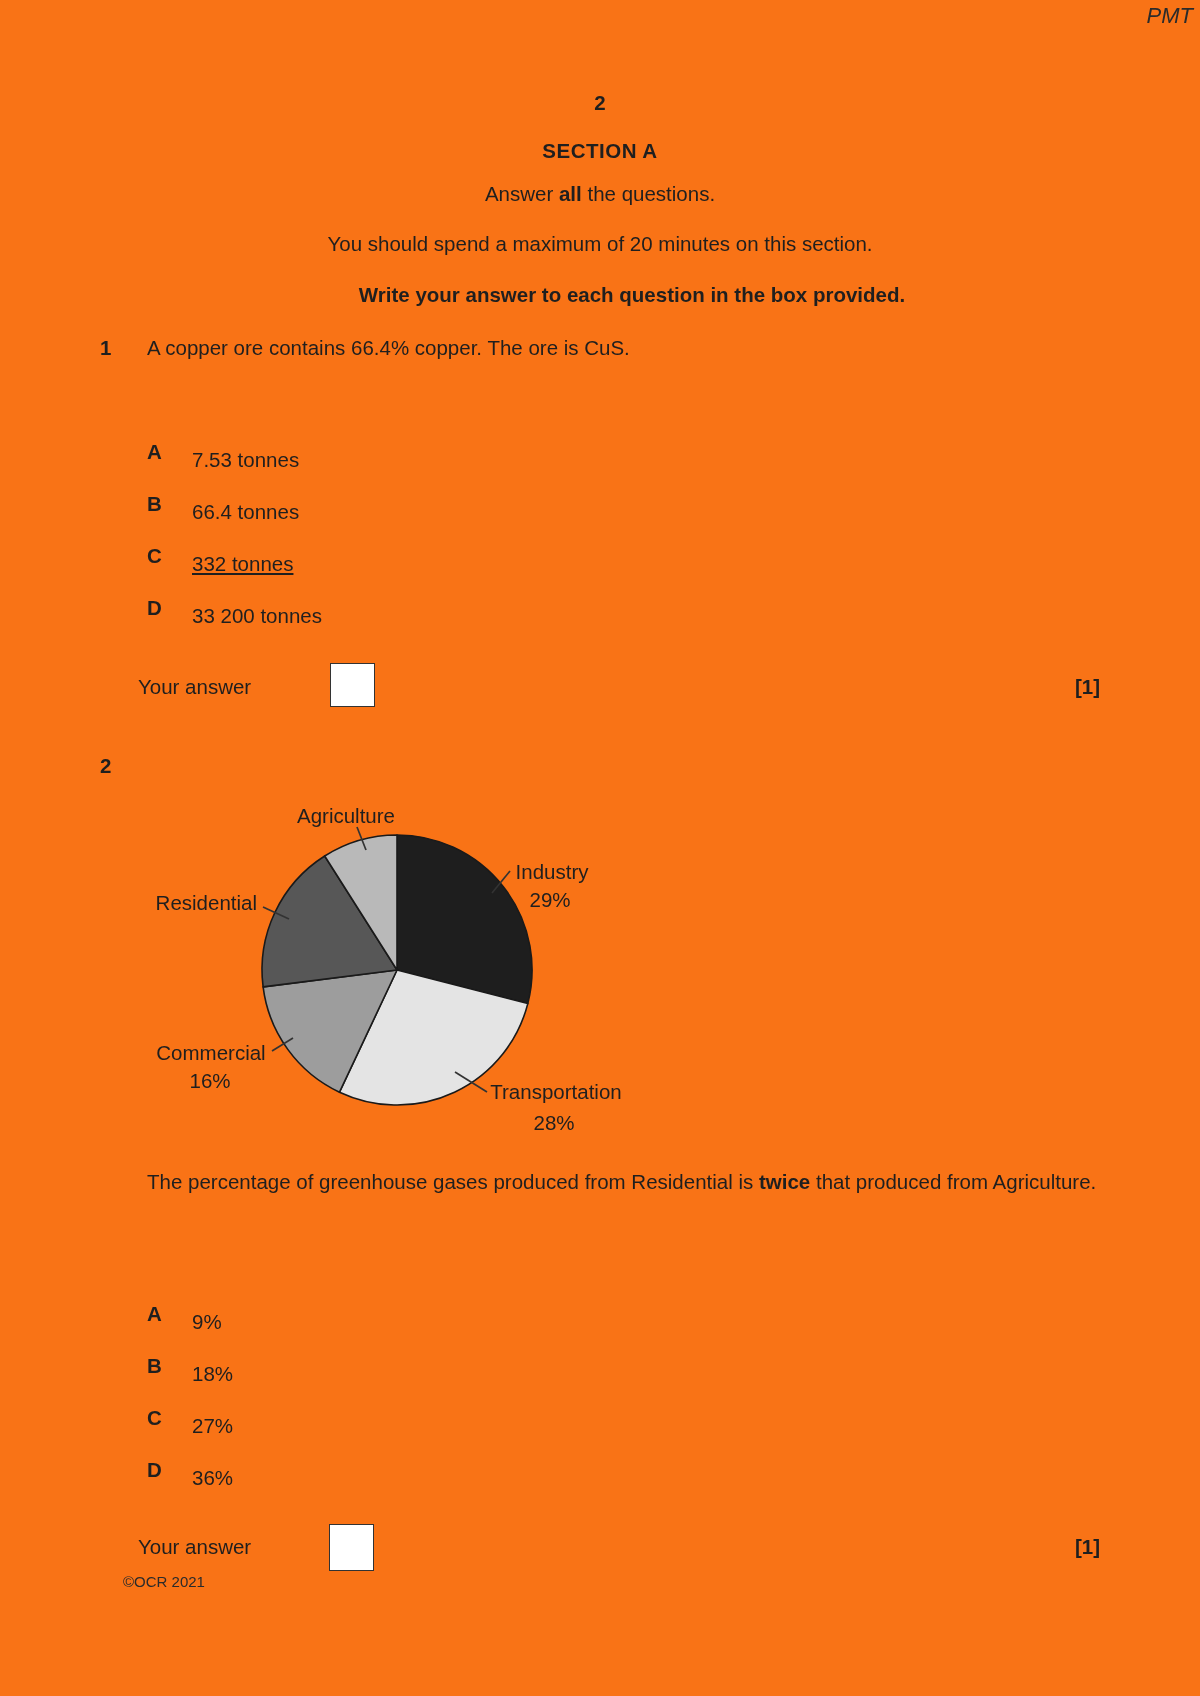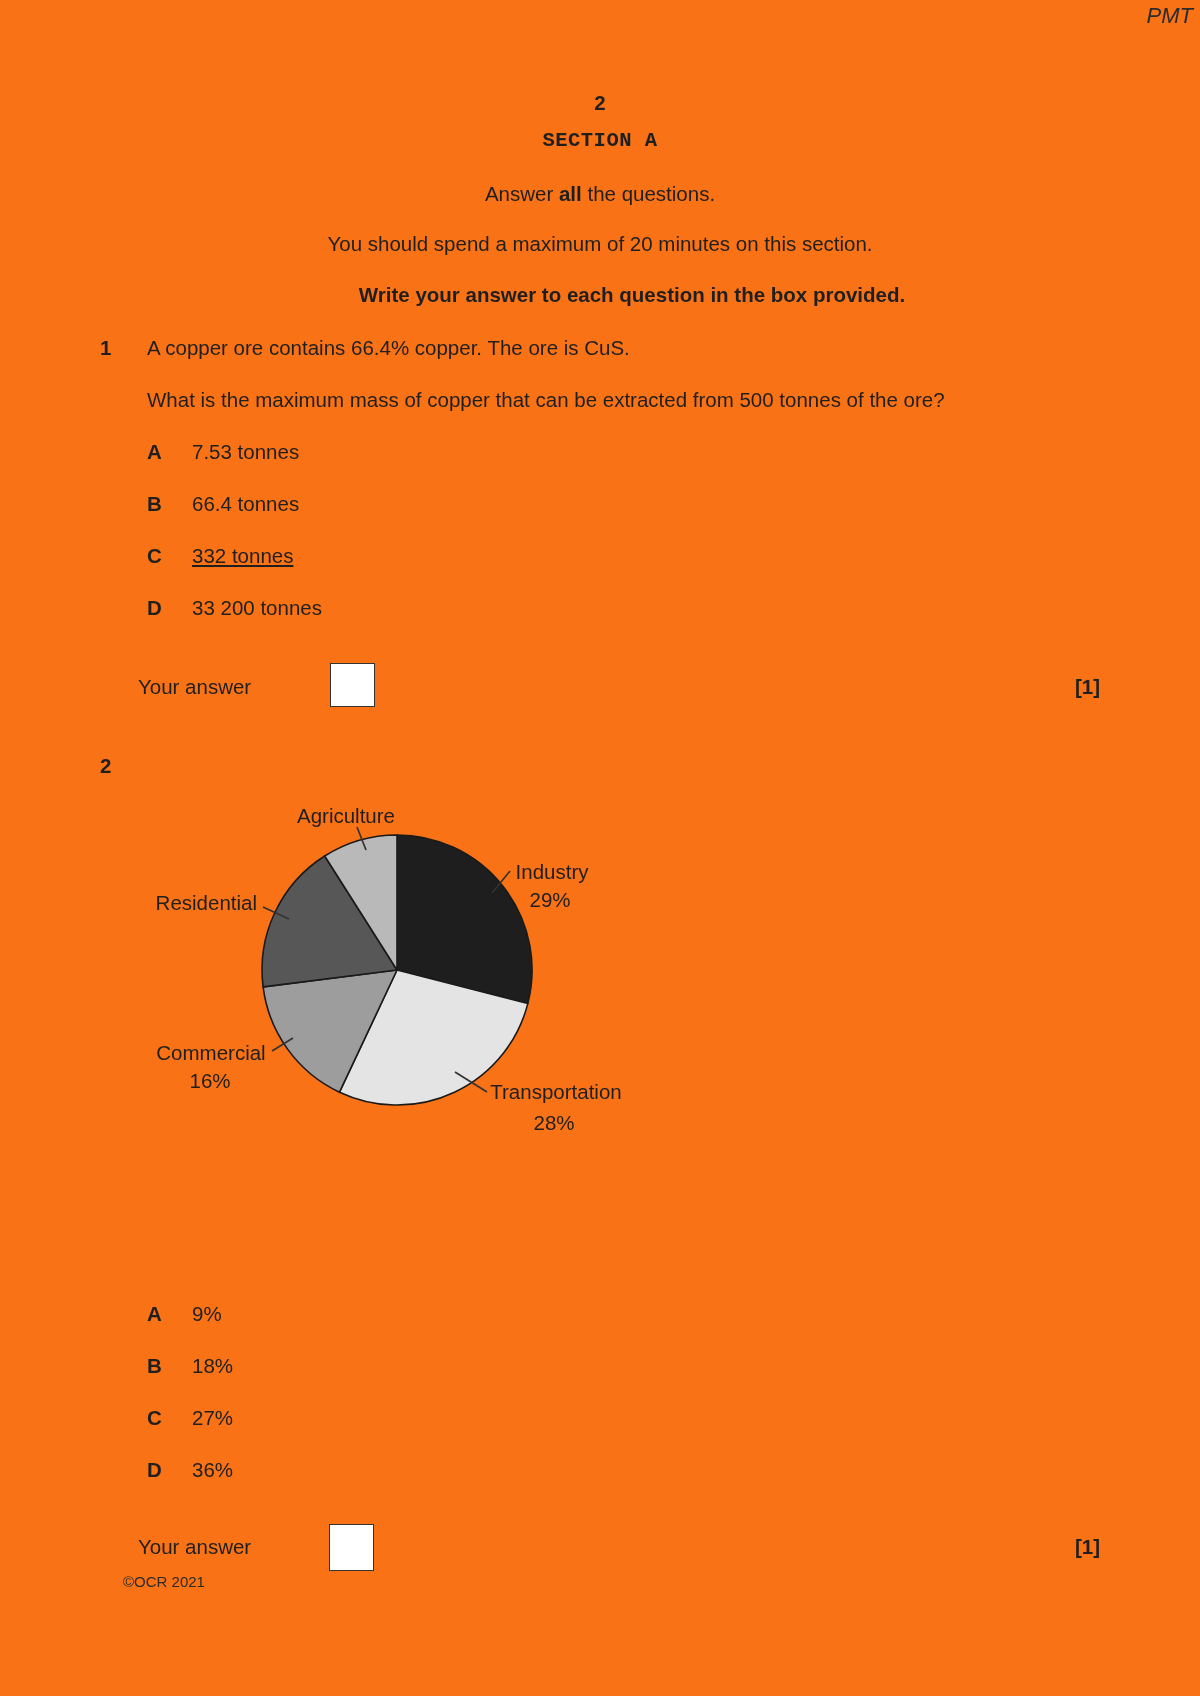--- a/index.html
+++ b/index.html
@@ -11,21 +11,21 @@
     color:#1f1f1f;
     overflow:hidden;
   }
   .abs{position:absolute;line-height:21px;font-size:20.5px;white-space:nowrap;}
   .center-line{left:0;width:1200px;text-align:center;}
   .bold{font-weight:bold;}
   .watermark{font-style:italic;font-size:22px;color:#2b2b2b;}
   .qnum{left:100px;font-weight:bold;}
   .qtext{left:147px;}
   .opt-letter{left:147px;font-weight:bold;}
-  .opt-text{left:192px;}
+  .opt-text{left:192px;margin-top:8px;}
   .answer-label{left:138px;}
   .answer-box{
     position:absolute;left:330px;width:45px;height:44px;
     border:1.6px solid #333;background:#fff;box-sizing:border-box;
   }
   .marks{left:0;width:1100px;text-align:right;font-weight:bold;}
   .para{
     position:absolute;left:147px;width:953px;
     font-size:20.5px;line-height:30px;
     text-align:justify;white-space:normal;color:#1f1f1f;
@@ -34,28 +34,27 @@
   .pie-wrap{position:absolute;left:120px;top:790px;width:560px;height:380px;}
   svg text{font-family:"Liberation Sans", sans-serif;font-size:20.5px;fill:#1f1f1f;}
 </style>
 </head>
 <body>
 
 <div class="page">
 
   <div class="abs watermark" style="top:5px;right:7px;">PMT</div>
   <div class="abs center-line bold" style="top:92px;">2</div>
-  <div class="abs center-line bold" style="top:130px;letter-spacing:0.5px;font-family:Liberation Mono, monospace;">SECTION A</div>
+  <div class="abs center-line bold" style="top:140px;letter-spacing:0.5px;">SECTION A</div>
   <div class="abs center-line" style="top:183px;"><span>Answer </span><span class="bold">all</span><span> the questions.</span></div>
   <div class="abs center-line" style="top:233px;">You should spend a maximum of 20 minutes on this section.</div>
   <div class="abs center-line bold" style="top:284px;margin-left:32px;">Write your answer to each question in the box provided.</div>
 
   <div class="abs qnum" style="top:337px;">1</div>
   <div class="abs qtext" style="top:337px;">A copper ore contains 66.4% copper. The ore is CuS.</div>
-  <div class="abs qtext" style="top:389px;">What is the maximum mass of copper that can be extracted from 500 tonnes of the ore?</div>
 
   <div>
     <span class="abs opt-letter" style="top:441px;">A</span>
     <span class="abs opt-text" style="top:441px;">7.53 tonnes</span>
   </div>
   <div>
     <span class="abs opt-letter" style="top:493px;">B</span>
     <span class="abs opt-text" style="top:493px;">66.4 tonnes</span>
   </div>
   <div>
@@ -89,20 +88,21 @@
         <line x1="152" y1="261" x2="173" y2="248" stroke="#333333" stroke-width="1.7"></line>
         <text x="91" y="270" text-anchor="middle">Commercial</text>
         <text x="90" y="298" text-anchor="middle">16%</text>
         <line x1="143" y1="117" x2="169" y2="129" stroke="#333333" stroke-width="1.7"></line>
         <text x="137" y="120" text-anchor="end">Residential</text>
         <line x1="237" y1="37" x2="246" y2="60" stroke="#333333" stroke-width="1.7"></line>
         <text x="226" y="33" text-anchor="middle">Agriculture</text>
       </svg>
   </div>
 
+  <div class="para" style="top:1167px;"><span>The percentage of greenhouse gases produced from Residential is </span><span class="bold">twice</span><span> that produced from Agriculture.</span></div>
 
 
   <div>
     <span class="abs opt-letter" style="top:1303px;">A</span>
     <span class="abs opt-text" style="top:1303px;">9%</span>
   </div>
   <div>
     <span class="abs opt-letter" style="top:1355px;">B</span>
     <span class="abs opt-text" style="top:1355px;">18%</span>
   </div>

